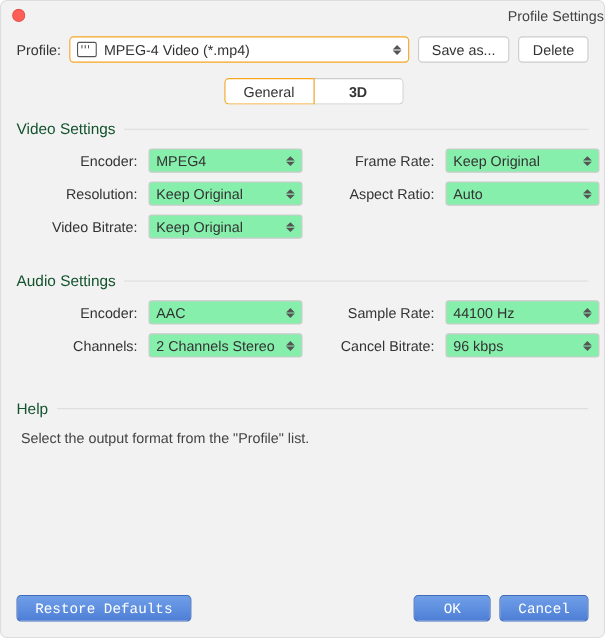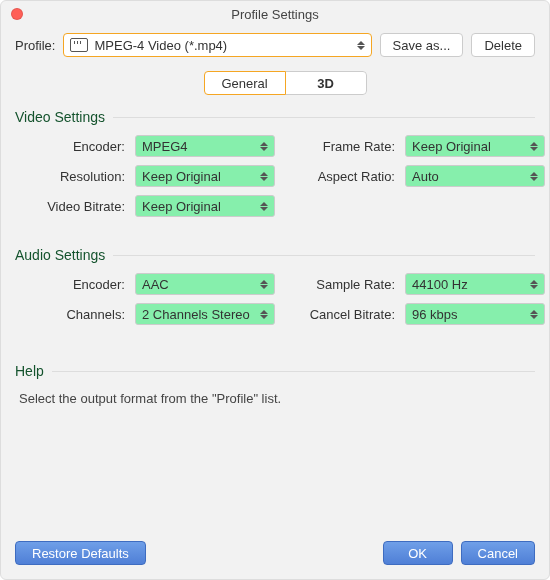--- a/index.html
+++ b/index.html
@@ -21,21 +21,21 @@
     border: 1px solid #ddd;
     border-radius: 6px;
     position: relative;
     display: flex;
     flex-direction: column;
   }
   .titlebar {
     height: 26px;
     display: flex;
     align-items: center;
-    justify-content: center;
+    justify-content: flex-end;
     position: relative;
   }
   .traffic-close {
     position: absolute;
     left: 10px;
     top: 7px;
     width: 12px;
     height: 12px;
     border-radius: 50%;
     background: #ff5f57;
@@ -188,20 +188,21 @@
     font-size: 13px;
     color: #444;
     padding: 2px 4px 0 4px;
   }
   .spacer { flex: 1; }
   .footer {
     display: flex;
     align-items: center;
     padding: 10px 14px 14px 14px;
     gap: 8px;
+    font-family: Liberation Mono, monospace;
   }
   .btn-primary {
     height: 24px;
     padding: 0 16px;
     background: linear-gradient(#6f9fe8, #4f7fd6);
     border: 1px solid #3e6cc0;
     border-radius: 4px;
     color: #fff;
     font-size: 13px;
     display: inline-flex;

